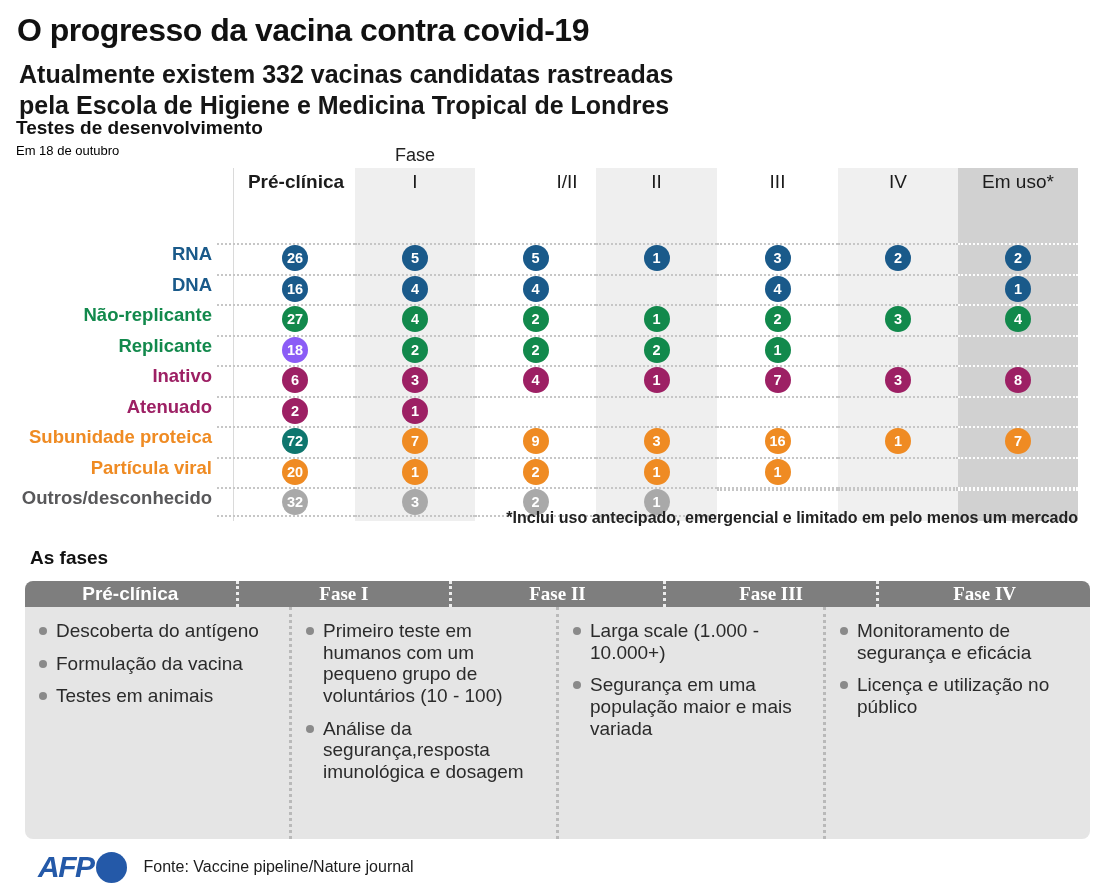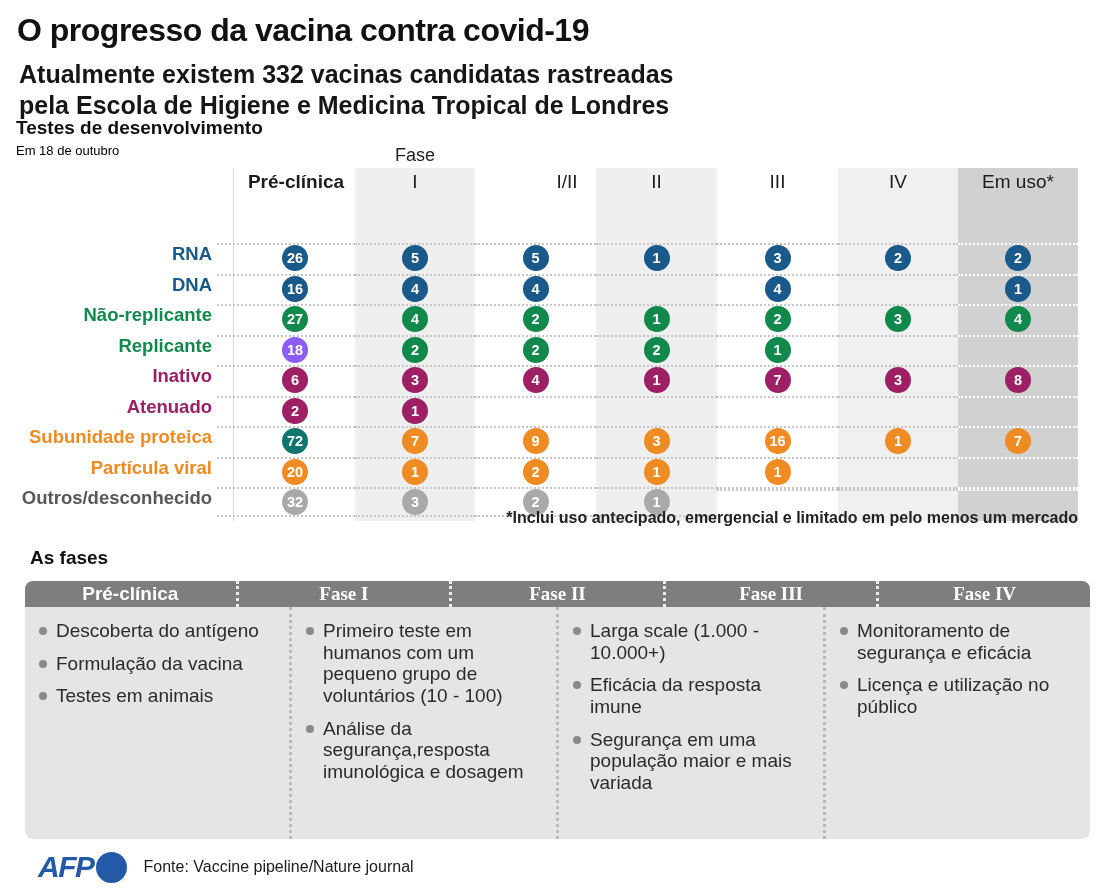--- a/index.html
+++ b/index.html
@@ -292,21 +292,20 @@
           <div class="pitem">Descoberta do antígeno</div>
           <div class="pitem">Formulação da vacina</div>
           <div class="pitem">Testes em animais</div>
         </div>
         <div class="pcol">
           <div class="pitem">Primeiro teste em humanos com um pequeno grupo de voluntários (10 - 100)</div>
           <div class="pitem">Análise da segurança,resposta imunológica e dosagem</div>
         </div>
         <div class="pcol">
           <div class="pitem">Larga scale (1.000 - 10.000+)</div>
-          <div class="pitem">Eficácia da resposta imune</div>
           <div class="pitem">Segurança em uma população maior e mais variada</div>
         </div>
         <div class="pcol">
           <div class="pitem">Monitoramento de segurança e eficácia</div>
           <div class="pitem">Licença e utilização no público</div>
         </div>
       </div>
   </div>
 
   <div class="footer">

